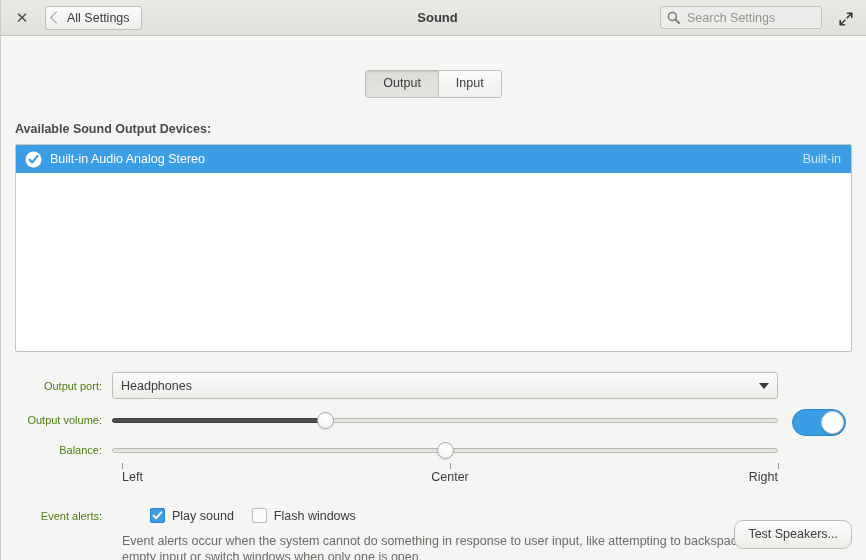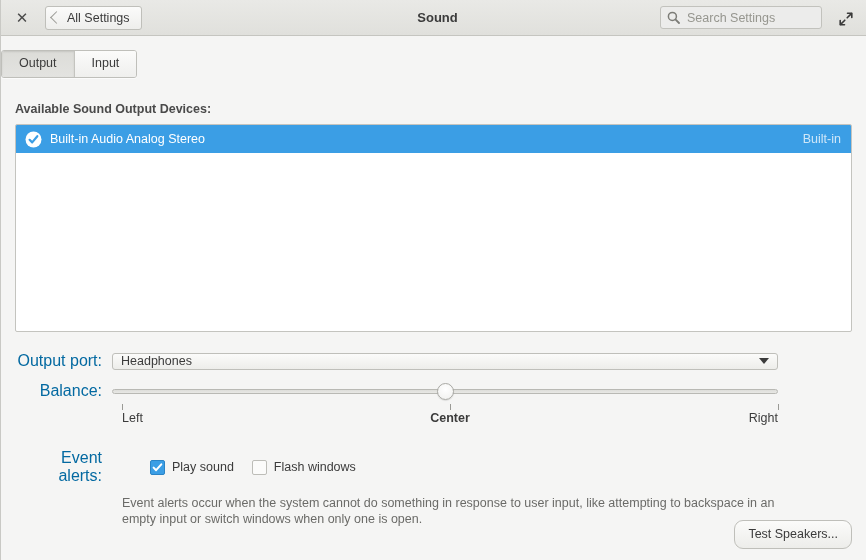--- a/index.html
+++ b/index.html
@@ -96,23 +96,24 @@
     position: absolute;
     right: 10px; top: 9px;
     width: 20px; height: 20px;
     cursor: pointer;
     display: flex; align-items: center; justify-content: center;
   }
 
   
   .tabbar {
     display: flex;
-    justify-content: flex-start;
+    justify-content: center;
     padding-top: 14px;
     padding-bottom: 4px;
+    margin-top: 20px;
   }
   .tabgroup {
     display: flex;
     border: 1px solid #bfbfba;
     border-radius: 3px;
     overflow: hidden;
     box-shadow: 0 1px 0 rgba(255,255,255,0.6);
   }
   .tab {
     padding: 4px 17px 5px;
@@ -167,27 +168,27 @@
   .row {
     display: flex;
     align-items: center;
     margin-bottom: 0;
     position: relative;
   }
   .row-label {
     width: 97px;
     text-align: right;
     padding-right: 10px;
-    font-size: 16px;
-    color: #0369a1;
+    font-size: 11px;
+    color: #4d7c0f;
     flex: none;
   }
   .combo {
     flex: 1;
-    height: 17px;
+    height: 27px;
     background: linear-gradient(to bottom, #fbfbfa, #ededea);
     border: 1px solid #bfbfba;
     border-radius: 3px;
     display: flex;
     align-items: center;
     padding: 0 8px;
     cursor: pointer;
     margin-right: 74px;
     position: relative;
   }
@@ -374,38 +375,49 @@
     <div class="form">
 
       <div class="row" style="margin-bottom:8px;">
         <div class="row-label">Output port:</div>
         <div class="combo">
           <span class="combo-value">Headphones</span>
           <span class="combo-arrow"></span>
         </div>
       </div>
 
+      <div class="row" style="margin-bottom:4px;">
+        <div class="row-label">Output volume:</div>
+        <div class="slider-wrap" style="margin-right:74px;">
+          <div class="slider-track"></div>
+          <div class="slider-fill" id="volume-fill" style="width: 32%;"></div>
+          <div class="slider-handle" id="volume-handle" style="left: 32%;"></div>
+        </div>
+        <div class="toggle">
+          <div class="toggle-knob"></div>
+        </div>
+      </div>
 
       <div class="row">
         <div class="row-label">Balance:</div>
         <div class="slider-wrap" style="margin-right:74px;">
           <div class="slider-track"></div>
           <div class="slider-handle" id="balance-handle" style="left: 50%;"></div>
         </div>
       </div>
 
       <div style="margin-left:107px; margin-right:74px;">
         <div class="scale-marks">
           <div class="scale-mark" id="mark-left" style="left: 0%;"></div>
           <div class="scale-mark" id="mark-center" style="left: 50%;"></div>
           <div class="scale-mark" id="mark-right" style="left: 100%;"></div>
         </div>
         <div class="scale-labels">
           <div class="scale-label" id="label-left" style="left: 0px;">Left</div>
-          <div class="scale-label" id="label-center" style="left: 50%; transform: translateX(-50%); font-weight: bold;">Center</div>
+          <div class="scale-label" id="label-center" style="left: 50%; transform: translateX(-50%);">Center</div>
           <div class="scale-label" id="label-right" style="left: auto; right: 0px;">Right</div>
         </div>
       </div>
 
       <div class="row" style="margin-top:22px;">
         <div class="row-label">Event alerts:</div>
         <div class="checks">
           <div class="check-item">
             <span class="checkbox on">
               <svg width="11" height="11" viewBox="0 0 11 11">

